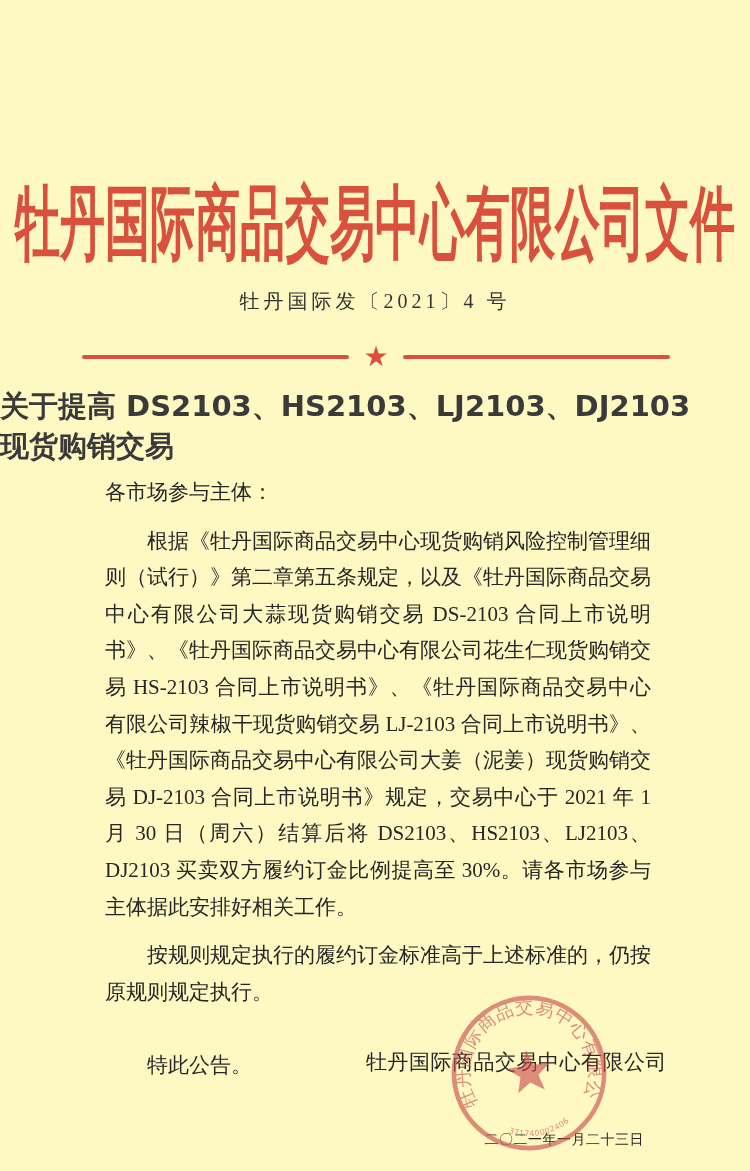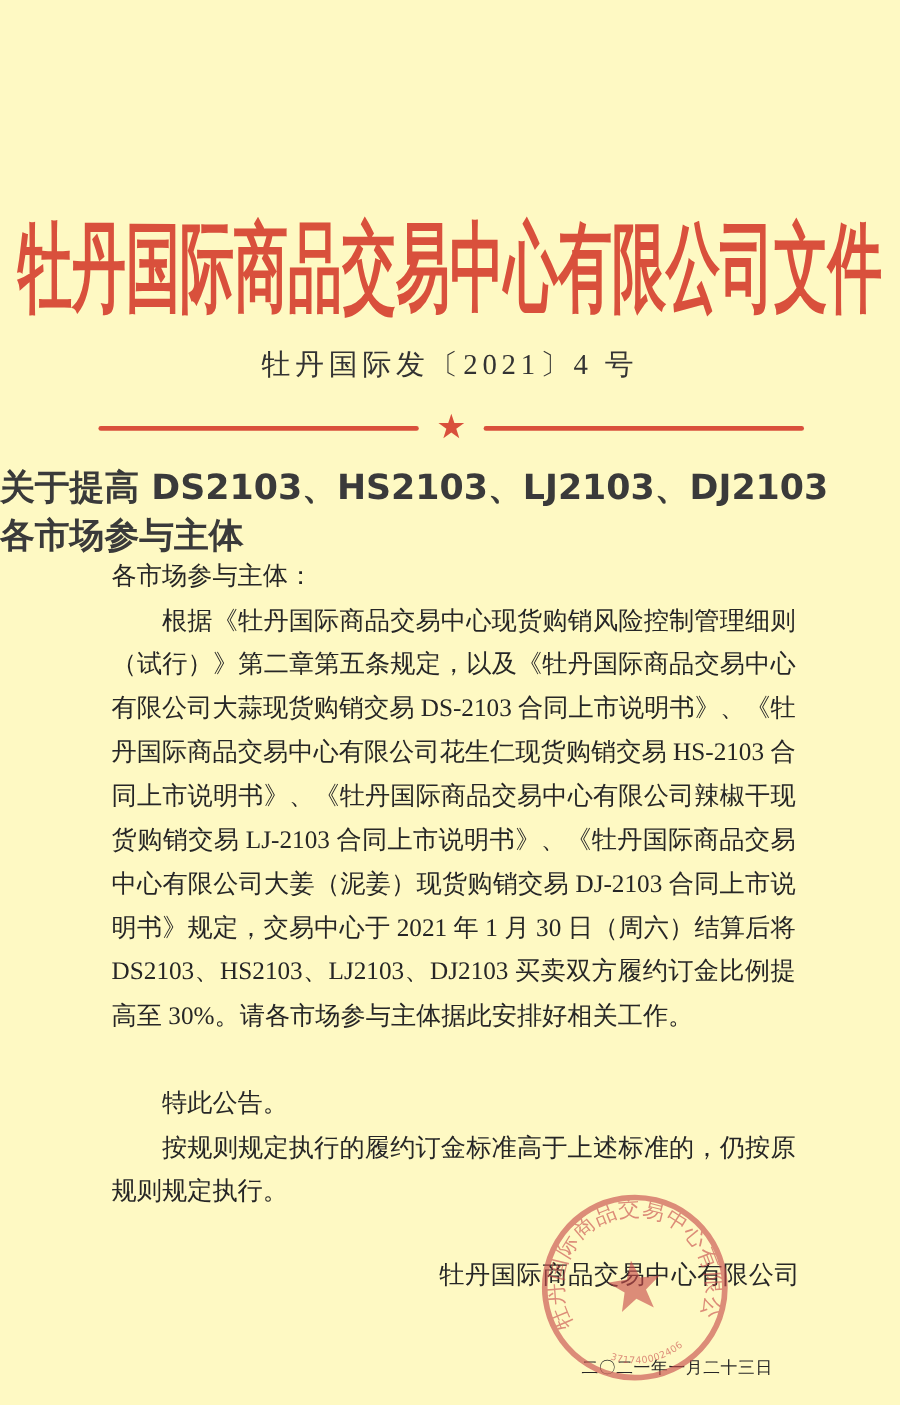--- a/index.html
+++ b/index.html
@@ -17,21 +17,21 @@
   .banner-inner{
     display:inline-block;white-space:nowrap;
     font-family:"Liberation Sans","DejaVu Sans",sans-serif;
     font-weight:bold;font-size:45px;letter-spacing:0;
     color:#d9503c;
     transform:scaleY(1.8);transform-origin:top center;
   }
   
   .docnum{
     position:absolute;top:288px;left:0;right:0;text-align:center;
-    font-size:24px;letter-spacing:4px;color:#333;
+    font-size:20px;letter-spacing:4px;color:#333;
   }
   
   .rule{
     position:absolute;top:342px;left:82px;right:80px;
     display:flex;align-items:center;gap:14px;height:30px;
   }
   .rule .line{flex:1;height:4px;background:#d9503c;border-radius:2px;}
   .rule .star{color:#d9503c;font-size:28px;line-height:28px;}
   
   .doc-title{
@@ -39,21 +39,21 @@
     text-align:left;
     font-family:"DejaVu Sans","Liberation Sans",sans-serif;
     font-weight:bold;font-size:29px;line-height:40px;color:#3a3a3a;
   }
   
   .body{
     position:absolute;top:462px;left:93px;width:570px;
     font-size:21px;line-height:36.6px;
     text-align:justify;text-justify:inter-character;
   }
-  .body p{margin:0;}
+  .body p{margin:12px;}
   .para{text-indent:2em;}
   .closing{margin-top:36.6px !important;}
   
   .footer-sign{position:absolute;top:1048px;right:83px;font-size:21px;letter-spacing:0.5px;}
   .footer-date{position:absolute;top:1091px;right:106px;font-size:14px;letter-spacing:0.5px;margin-top:40px;}
   
   .seal{
     position:absolute;left:450px;top:994px;width:158px;height:158px;
     transform:rotate(-8deg);
     opacity:0.62;
@@ -72,28 +72,28 @@
   <div class="docnum">牡丹国际发〔2021〕4 号</div>
 
   <div class="rule">
     <span class="line"></span>
     <span class="star">★</span>
     <span class="line"></span>
   </div>
 
   <h1 class="doc-title">
     <div>关于提高 DS2103、HS2103、LJ2103、DJ2103</div>
-    <div>各市场参与主体</div>
+    <div>现货购销交易</div>
   </h1>
 
   <div class="body">
     <p class="salutation">各市场参与主体：</p>
     <p class="para">根据《牡丹国际商品交易中心现货购销风险控制管理细则（试行）》第二章第五条规定，以及《牡丹国际商品交易中心有限公司大蒜现货购销交易 DS-2103 合同上市说明书》、《牡丹国际商品交易中心有限公司花生仁现货购销交易 HS-2103 合同上市说明书》、《牡丹国际商品交易中心有限公司辣椒干现货购销交易 LJ-2103 合同上市说明书》、《牡丹国际商品交易中心有限公司大姜（泥姜）现货购销交易 DJ-2103 合同上市说明书》规定，交易中心于 2021 年 1 月 30 日（周六）结算后将 DS2103、HS2103、LJ2103、DJ2103 买卖双方履约订金比例提高至 30%。请各市场参与主体据此安排好相关工作。</p>
+    <p class="para">按规则规定执行的履约订金标准高于上述标准的，仍按原规则规定执行。</p>
     <p class="para closing">特此公告。</p>
-    <p class="para">按规则规定执行的履约订金标准高于上述标准的，仍按原规则规定执行。</p>
   </div>
 
   <div class="footer-sign">牡丹国际商品交易中心有限公司</div>
 
   <div class="footer-date">二〇二一年一月二十三日</div>
 
   <svg class="seal" viewBox="0 0 200 200" xmlns="http://www.w3.org/2000/svg">
     <defs>
       <path id="seal-top-arc" d="M 31.1,132.1 A 76,76 0 1 1 168.9,132.1" fill="none"></path>
       <path id="seal-bottom-arc" d="M 60,169.3 A 80,80 0 0 0 140,169.3" fill="none"></path>

